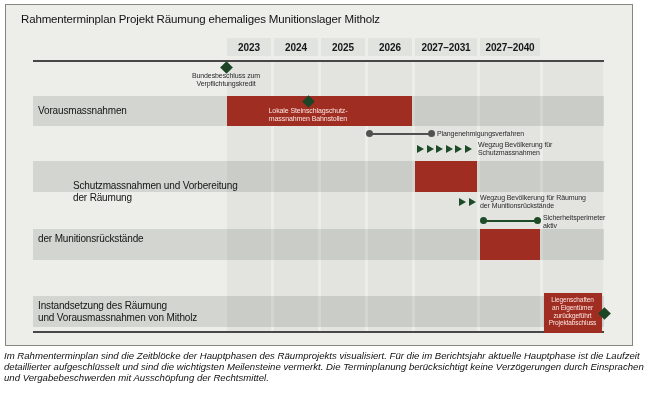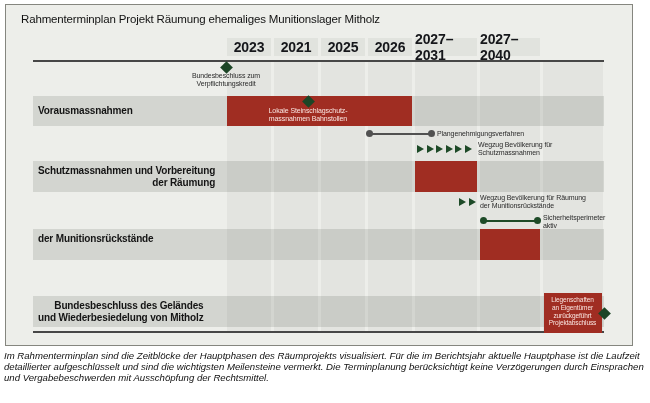--- a/index.html
+++ b/index.html
@@ -4,28 +4,28 @@
 <style>
   html,body{margin:0;padding:0;background:#fff;}
   .stage{position:relative;width:650px;height:403px;background:#ffffff;
          font-family:"Liberation Sans",sans-serif;overflow:hidden;}
   .abs{position:absolute;}
   .figure-bg{left:4.5px;top:4px;width:626px;height:340px;background:#edeeea;
              border:1.5px solid #85867f;}
   .title{left:21px;top:13px;font-size:11.5px;font-weight:normal;color:#121212;
          letter-spacing:-0.15px;white-space:nowrap;}
   .cell{top:38px;height:18px;background:#e1e3de;display:flex;align-items:center;
-        justify-content:center;font-size:14px;font-weight:bold;color:#16171b;
+        justify-content:center;font-size:10px;font-weight:bold;color:#16171b;
         letter-spacing:-0.1px;}
   .stripe{top:62px;height:269px;background:rgba(70,75,60,0.06);}
   .band{left:33px;width:571px;background:#d3d5d0;}
   .rule{left:33px;width:571px;height:1.5px;background:#474747;}
   .bar{background:#a02d22;}
-  .rowlabel{left:38px;font-size:10px;font-weight:bold;color:#141414;
-            line-height:11.5px;letter-spacing:-0.15px;white-space:nowrap;text-align:right;}
+  .rowlabel{left:38px;font-size:10px;font-weight:normal;color:#141414;
+            line-height:11.5px;letter-spacing:-0.15px;white-space:nowrap;}
   .mslabel{font-size:7px;line-height:8px;color:#2b2b2b;letter-spacing:-0.1px;
            white-space:nowrap;}
   .mslabel.center{text-align:center;}
   .mslabel.white{color:rgba(255,240,236,0.95);}
   .diamond{width:9px;height:9px;background:#1c4526;transform:rotate(45deg);}
   .dot{width:7px;height:7px;border-radius:50%;}
   .gray{background:#515151;}
   .green{background:#1d4a27;}
   .hline{height:2px;}
   .tris{display:flex;gap:2.5px;}
@@ -40,21 +40,21 @@
 </head>
 <body>
 
 <div class="stage">
 
   <div class="abs figure-bg"></div>
 
   <div class="abs title">Rahmenterminplan Projekt Räumung ehemaliges Munitionslager Mitholz</div>
 
   <div class="abs cell" style="left:227px;width:44px;">2023</div>
-  <div class="abs cell" style="left:274px;width:44px;">2021</div>
+  <div class="abs cell" style="left:274px;width:44px;">2024</div>
   <div class="abs cell" style="left:321px;width:44px;">2025</div>
   <div class="abs cell" style="left:368px;width:44px;">2026</div>
   <div class="abs cell" style="left:415px;width:62px;">2027–2031</div>
   <div class="abs cell" style="left:480px;width:60px;">2027–2040</div>
 
   <div class="abs rule" style="top:60px;"></div>
   <div class="abs rule" style="top:331px;"></div>
 
   <div class="abs band" style="top:96px;height:30px;"></div>
   <div class="abs band" style="top:161px;height:31px;"></div>
@@ -65,30 +65,30 @@
   <div class="abs stripe" style="left:274px;width:44px;"></div>
   <div class="abs stripe" style="left:321px;width:44px;"></div>
   <div class="abs stripe" style="left:368px;width:44px;"></div>
   <div class="abs stripe" style="left:415px;width:62px;"></div>
   <div class="abs stripe" style="left:480px;width:60px;"></div>
   <div class="abs stripe" style="left:543px;width:60px;"></div>
 
   <div class="abs rowlabel" style="top:105px;">
     <span class="l">Vorausmassnahmen</span>
   </div>
-  <div class="abs rowlabel" style="top:165px;">
+  <div class="abs rowlabel" style="top:180px;margin-left:35px;">
     <span class="l">Schutzmassnahmen und Vorbereitung</span>
     <span class="l">der Räumung</span>
   </div>
   <div class="abs rowlabel" style="top:233px;">
     <span class="l">der Munitionsrückstände</span>
   </div>
   <div class="abs rowlabel" style="top:300px;">
-    <span class="l">Bundesbeschluss des Geländes</span>
-    <span class="l">und Wiederbesiedelung von Mitholz</span>
+    <span class="l">Instandsetzung des Räumung</span>
+    <span class="l">und Vorausmassnahmen von Mitholz</span>
   </div>
 
   <div class="abs bar" style="left:227px;top:96px;width:185px;height:30px;"></div>
   <div class="abs bar" style="left:415px;top:161px;width:62px;height:31px;"></div>
   <div class="abs bar" style="left:480px;top:229px;width:60px;height:31px;"></div>
   <div class="abs bar" style="left:544px;top:293px;width:58px;height:40px;"></div>
 
   <div class="abs diamond" style="left:221.5px;top:62.5px;"></div>
   <div class="abs mslabel center" style="left:161px;top:71.5px;width:130px;">
     <span class="l">Bundesbeschluss zum</span>

